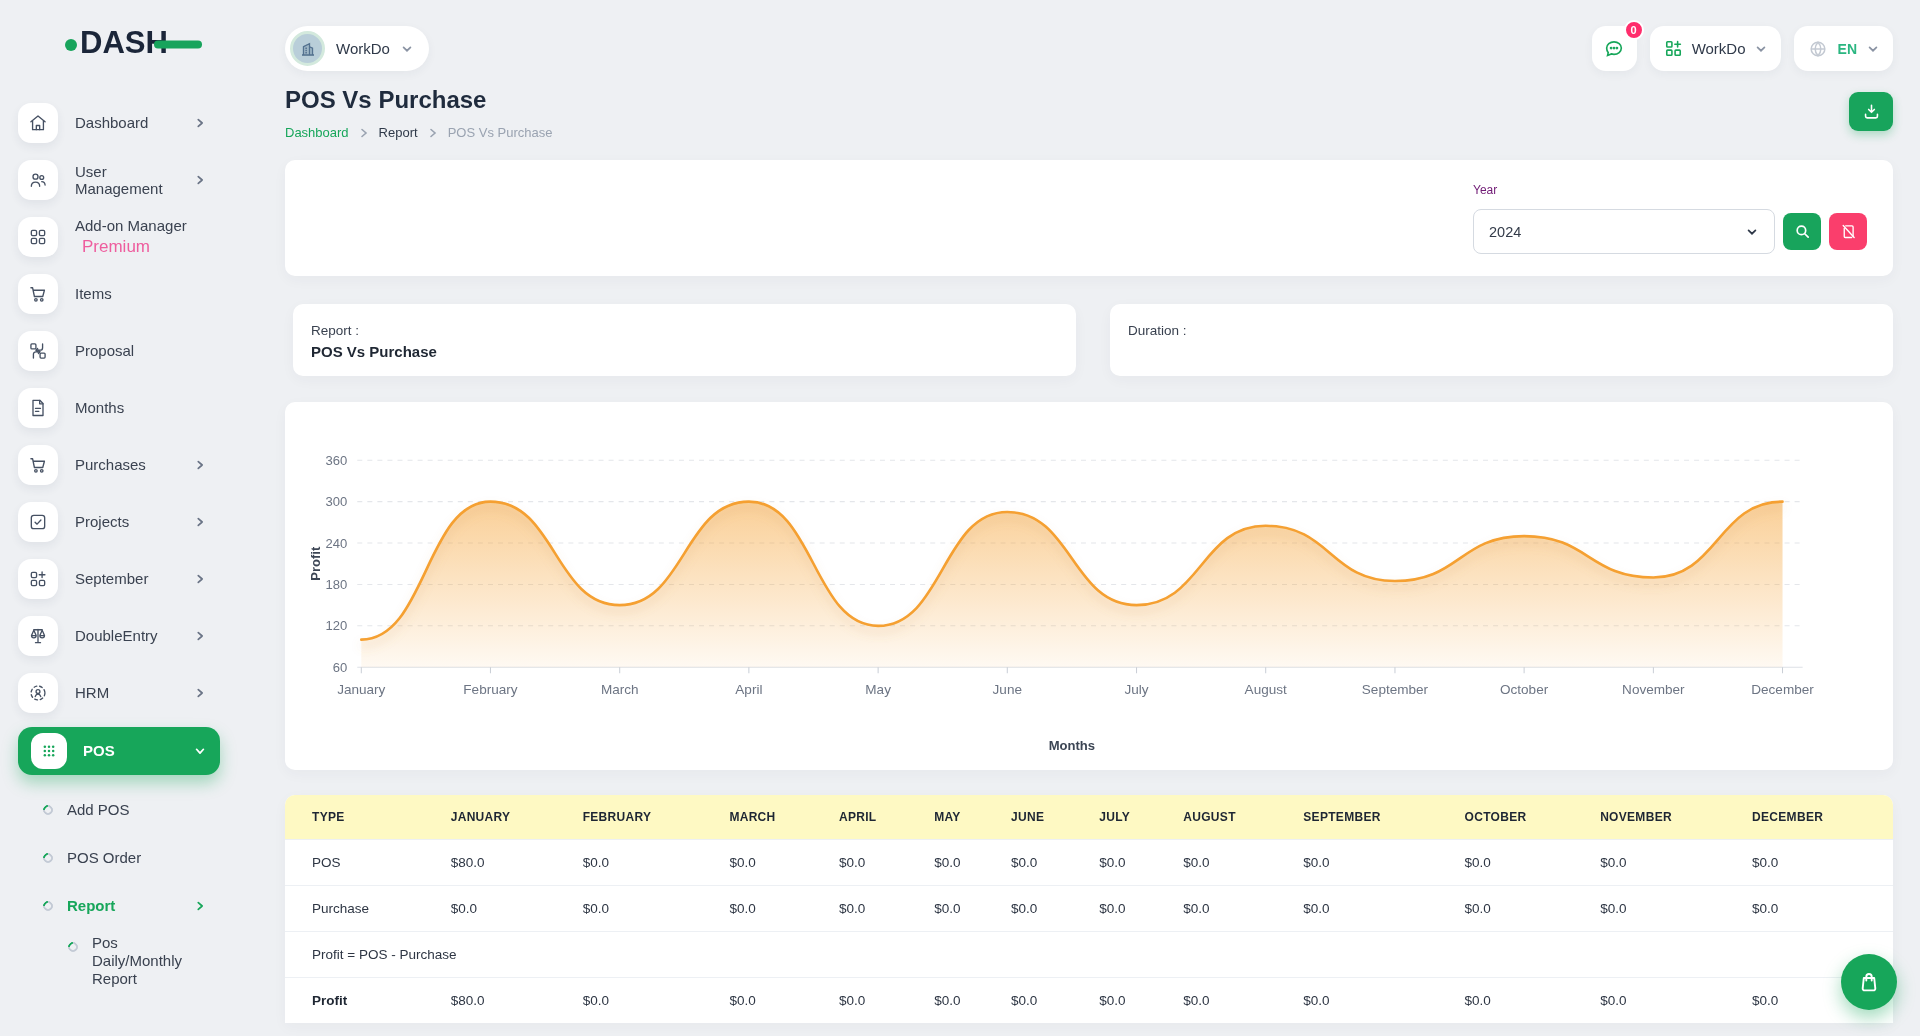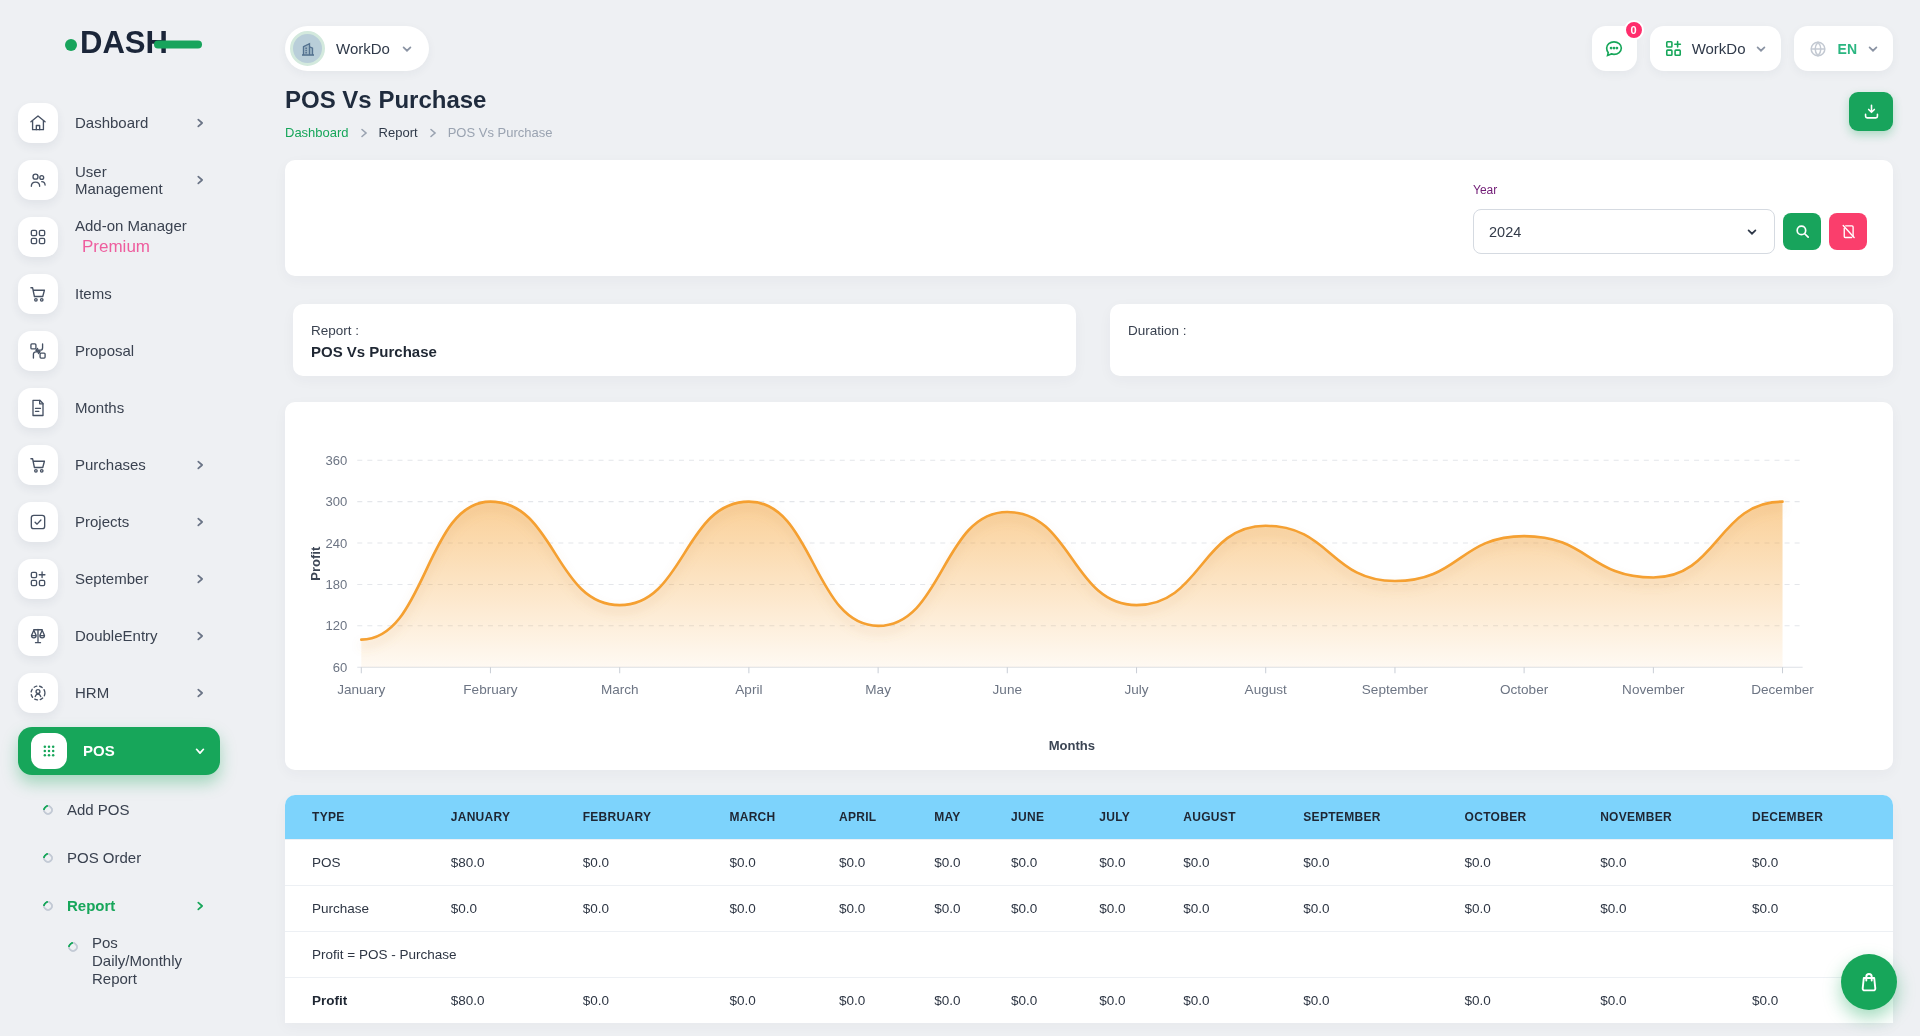--- a/index.html
+++ b/index.html
@@ -80,21 +80,21 @@
   .row2 { display:grid; grid-template-columns:1fr 1fr; gap:26px; margin-top:28px; }
   .info-card { height:72px; padding:19px 18px;margin-left:8px; }
   .info-label { font-size:13.5px; color:#39414f; }
   .info-value { font-size:15px; font-weight:700; color:#1f2733; margin-top:5px; }
 
   .chart-card { margin-top:26px; height:368px; padding:16px 20px; }
   .chart-wrap svg { display:block; }
 
   .table-card { margin-top:25px; overflow:hidden; border-radius:10px 10px 0 0; }
   table.report-table { width:100%; border-collapse:collapse; }
-  .report-table th { background:#7dd3fc; text-align:left; font-size:12px; font-weight:700; letter-spacing:.3px; color:#1e2633; padding:15px 10px; text-transform:uppercase; }
+  .report-table th { background:#fef9c3; text-align:left; font-size:12px; font-weight:700; letter-spacing:.3px; color:#1e2633; padding:15px 10px; text-transform:uppercase; }
   .report-table td { font-size:13.5px; color:#2e3644; padding:15px 10px; border-top:1px solid #edf0f4; }
   .report-table th:first-child, .report-table td:first-child { padding-left:27px; }
   .report-table td.bold { font-weight:700; color:#1f2733; }
 
   .fab { position:absolute; right:23px; bottom:26px; width:56px; height:56px; border-radius:50%; background:#17a65a; border:none; color:#fff; display:flex; align-items:center; justify-content:center; cursor:pointer; box-shadow:0 8px 18px rgba(23,166,90,.4); }
   .fab svg { width:24px; height:24px; }
 </style>
 </head>
 <body>
 

